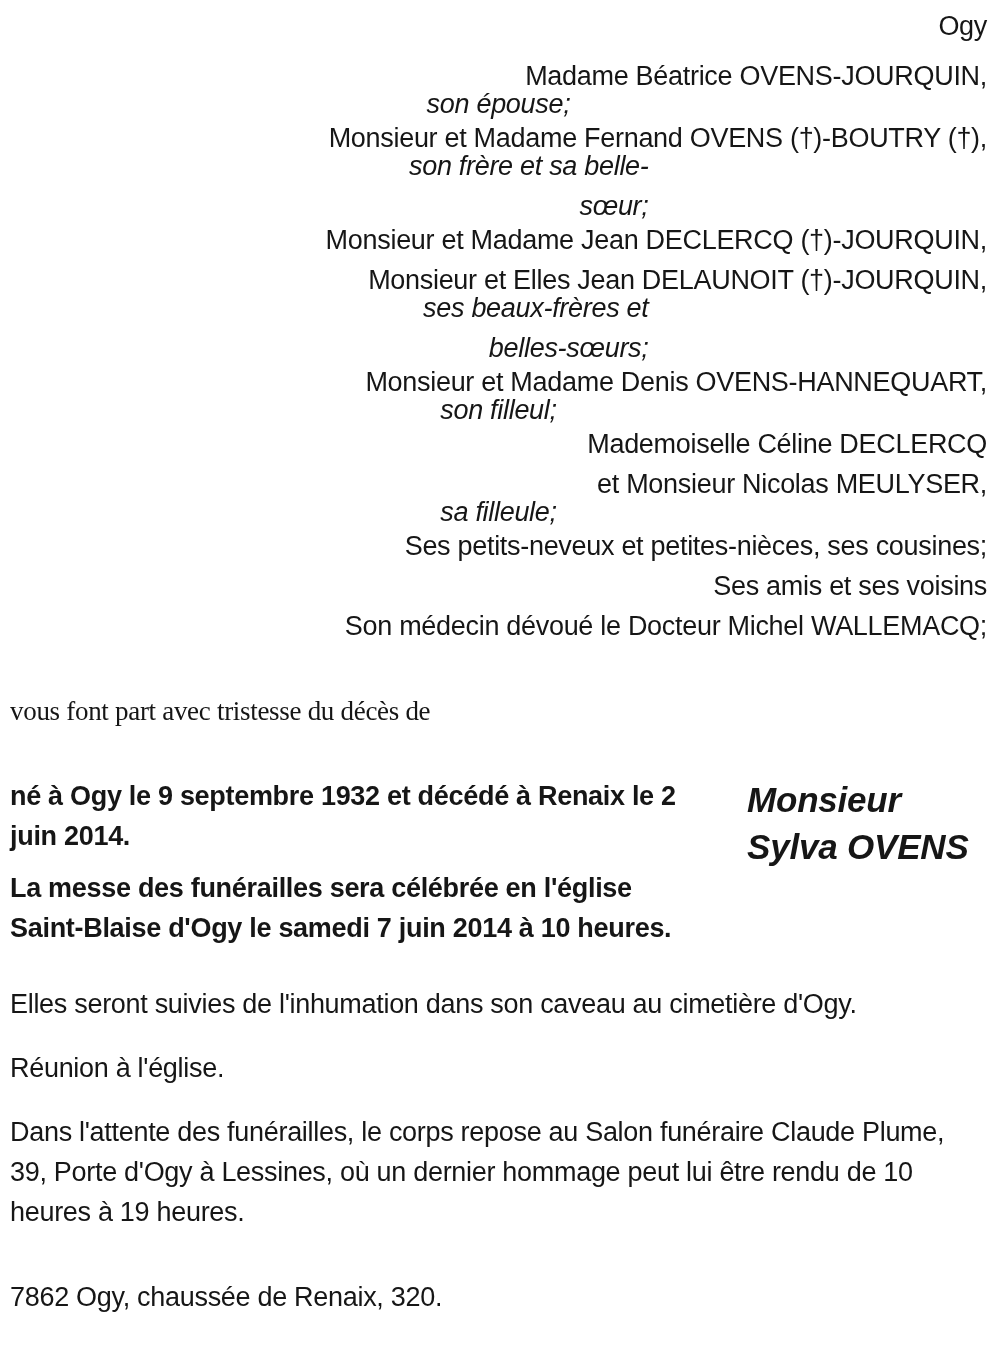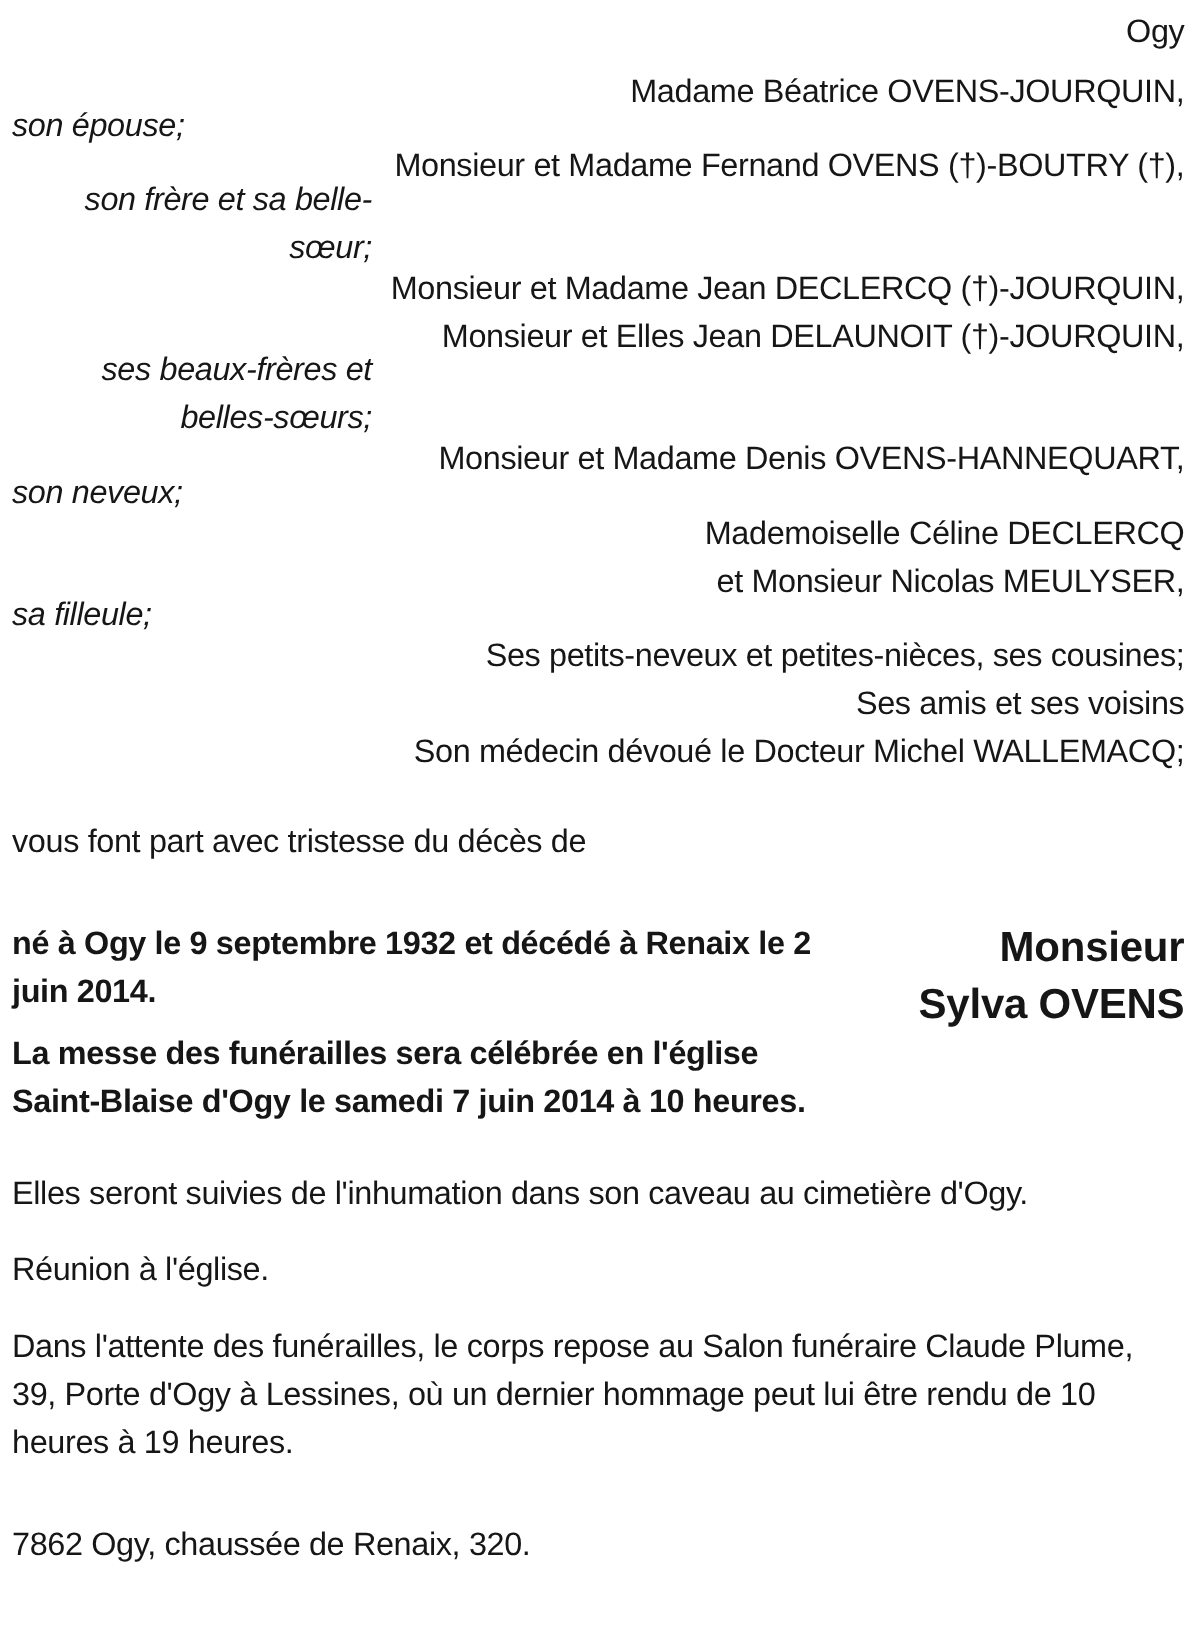--- a/index.html
+++ b/index.html
@@ -23,36 +23,37 @@
   .line, .name {
     line-height: 40px;
     white-space: nowrap;
     text-align: right;
   }
   .location {
     margin-bottom: 10px;
   }
   .relation-row {
     display: flex;
-    justify-content: flex-start;
+    justify-content: center;
     margin: -12px 0 -6px 0;
   }
   .relation {
     display: inline-block;
     max-width: 300px;
     text-align: right;
     font-style: italic;
     line-height: 40px;
   }
   p {
     margin: 0;
     line-height: 40px;
   }
   .announcement {
-    margin-top: 35px;
+    margin-top: 45px;
+    font-family: Liberation Serif, serif;
   }
   .cols {
     display: flex;
     justify-content: space-between;
     margin-top: 45px;
   }
   .col-left {
     width: 700px;
     font-weight: bold;
   }
@@ -60,22 +61,23 @@
     margin-bottom: 12px;
   }
   .col-right {
     flex: 1;
     display: flex;
     justify-content: flex-end;
     align-items: flex-start;
   }
   .deceased-name {
     max-width: 240px;
-    text-align: right;
+    text-align: left;
     font-weight: 700;
+    font-style: italic;
     font-size: 35px;
     line-height: 47px;
     letter-spacing: -0.2px;
   }
   .para {
     margin-top: 24px;
   }
   .address {
     margin-top: 45px;
   }
@@ -107,21 +109,21 @@
       <div class="name">Monsieur et Madame Jean DECLERCQ (†)-JOURQUIN,</div>
       <div class="name">Monsieur et Elles Jean DELAUNOIT (†)-JOURQUIN,</div>
       <div class="relation-row">
         <span class="relation">ses beaux-frères et belles-sœurs;</span>
       </div>
     </div>
 
     <div class="entry">
       <div class="name">Monsieur et Madame Denis OVENS-HANNEQUART,</div>
       <div class="relation-row">
-        <span class="relation">son neveux;</span>
+        <span class="relation">son filleul;</span>
       </div>
     </div>
 
     <div class="entry">
       <div class="name">Mademoiselle Céline DECLERCQ</div>
       <div class="name">et Monsieur Nicolas MEULYSER,</div>
       <div class="relation-row">
         <span class="relation">sa filleule;</span>
       </div>
     </div>

